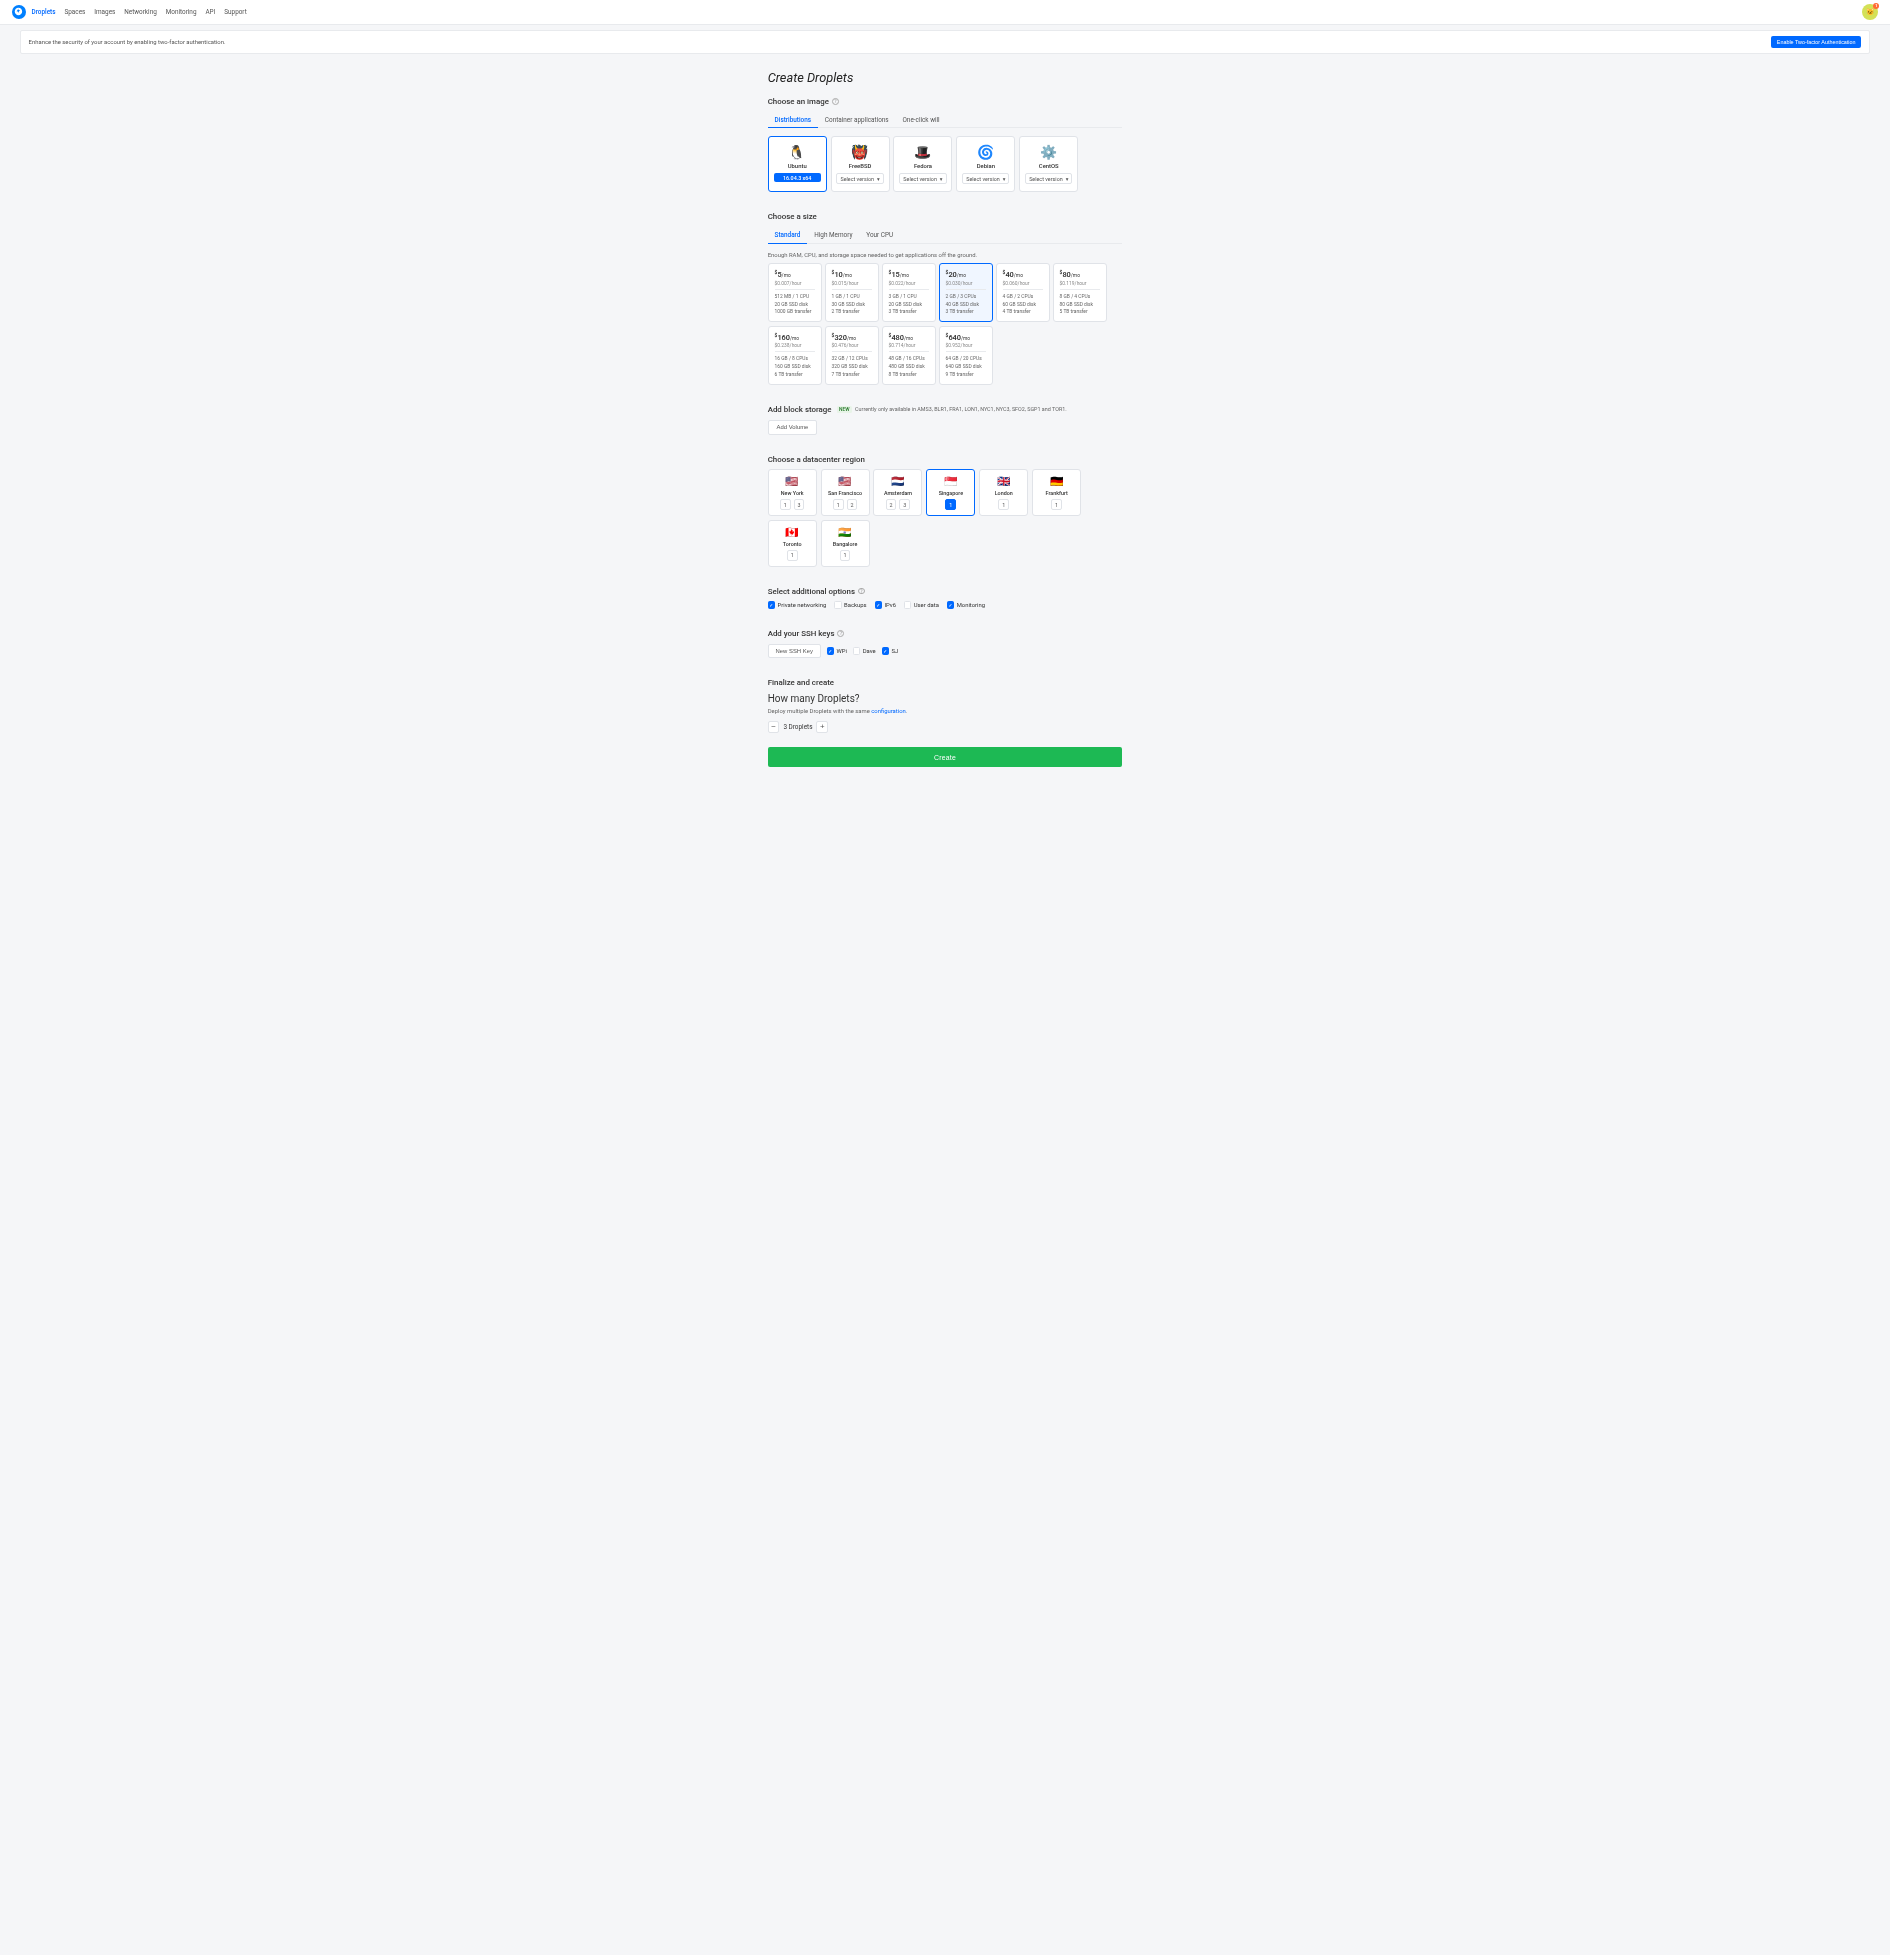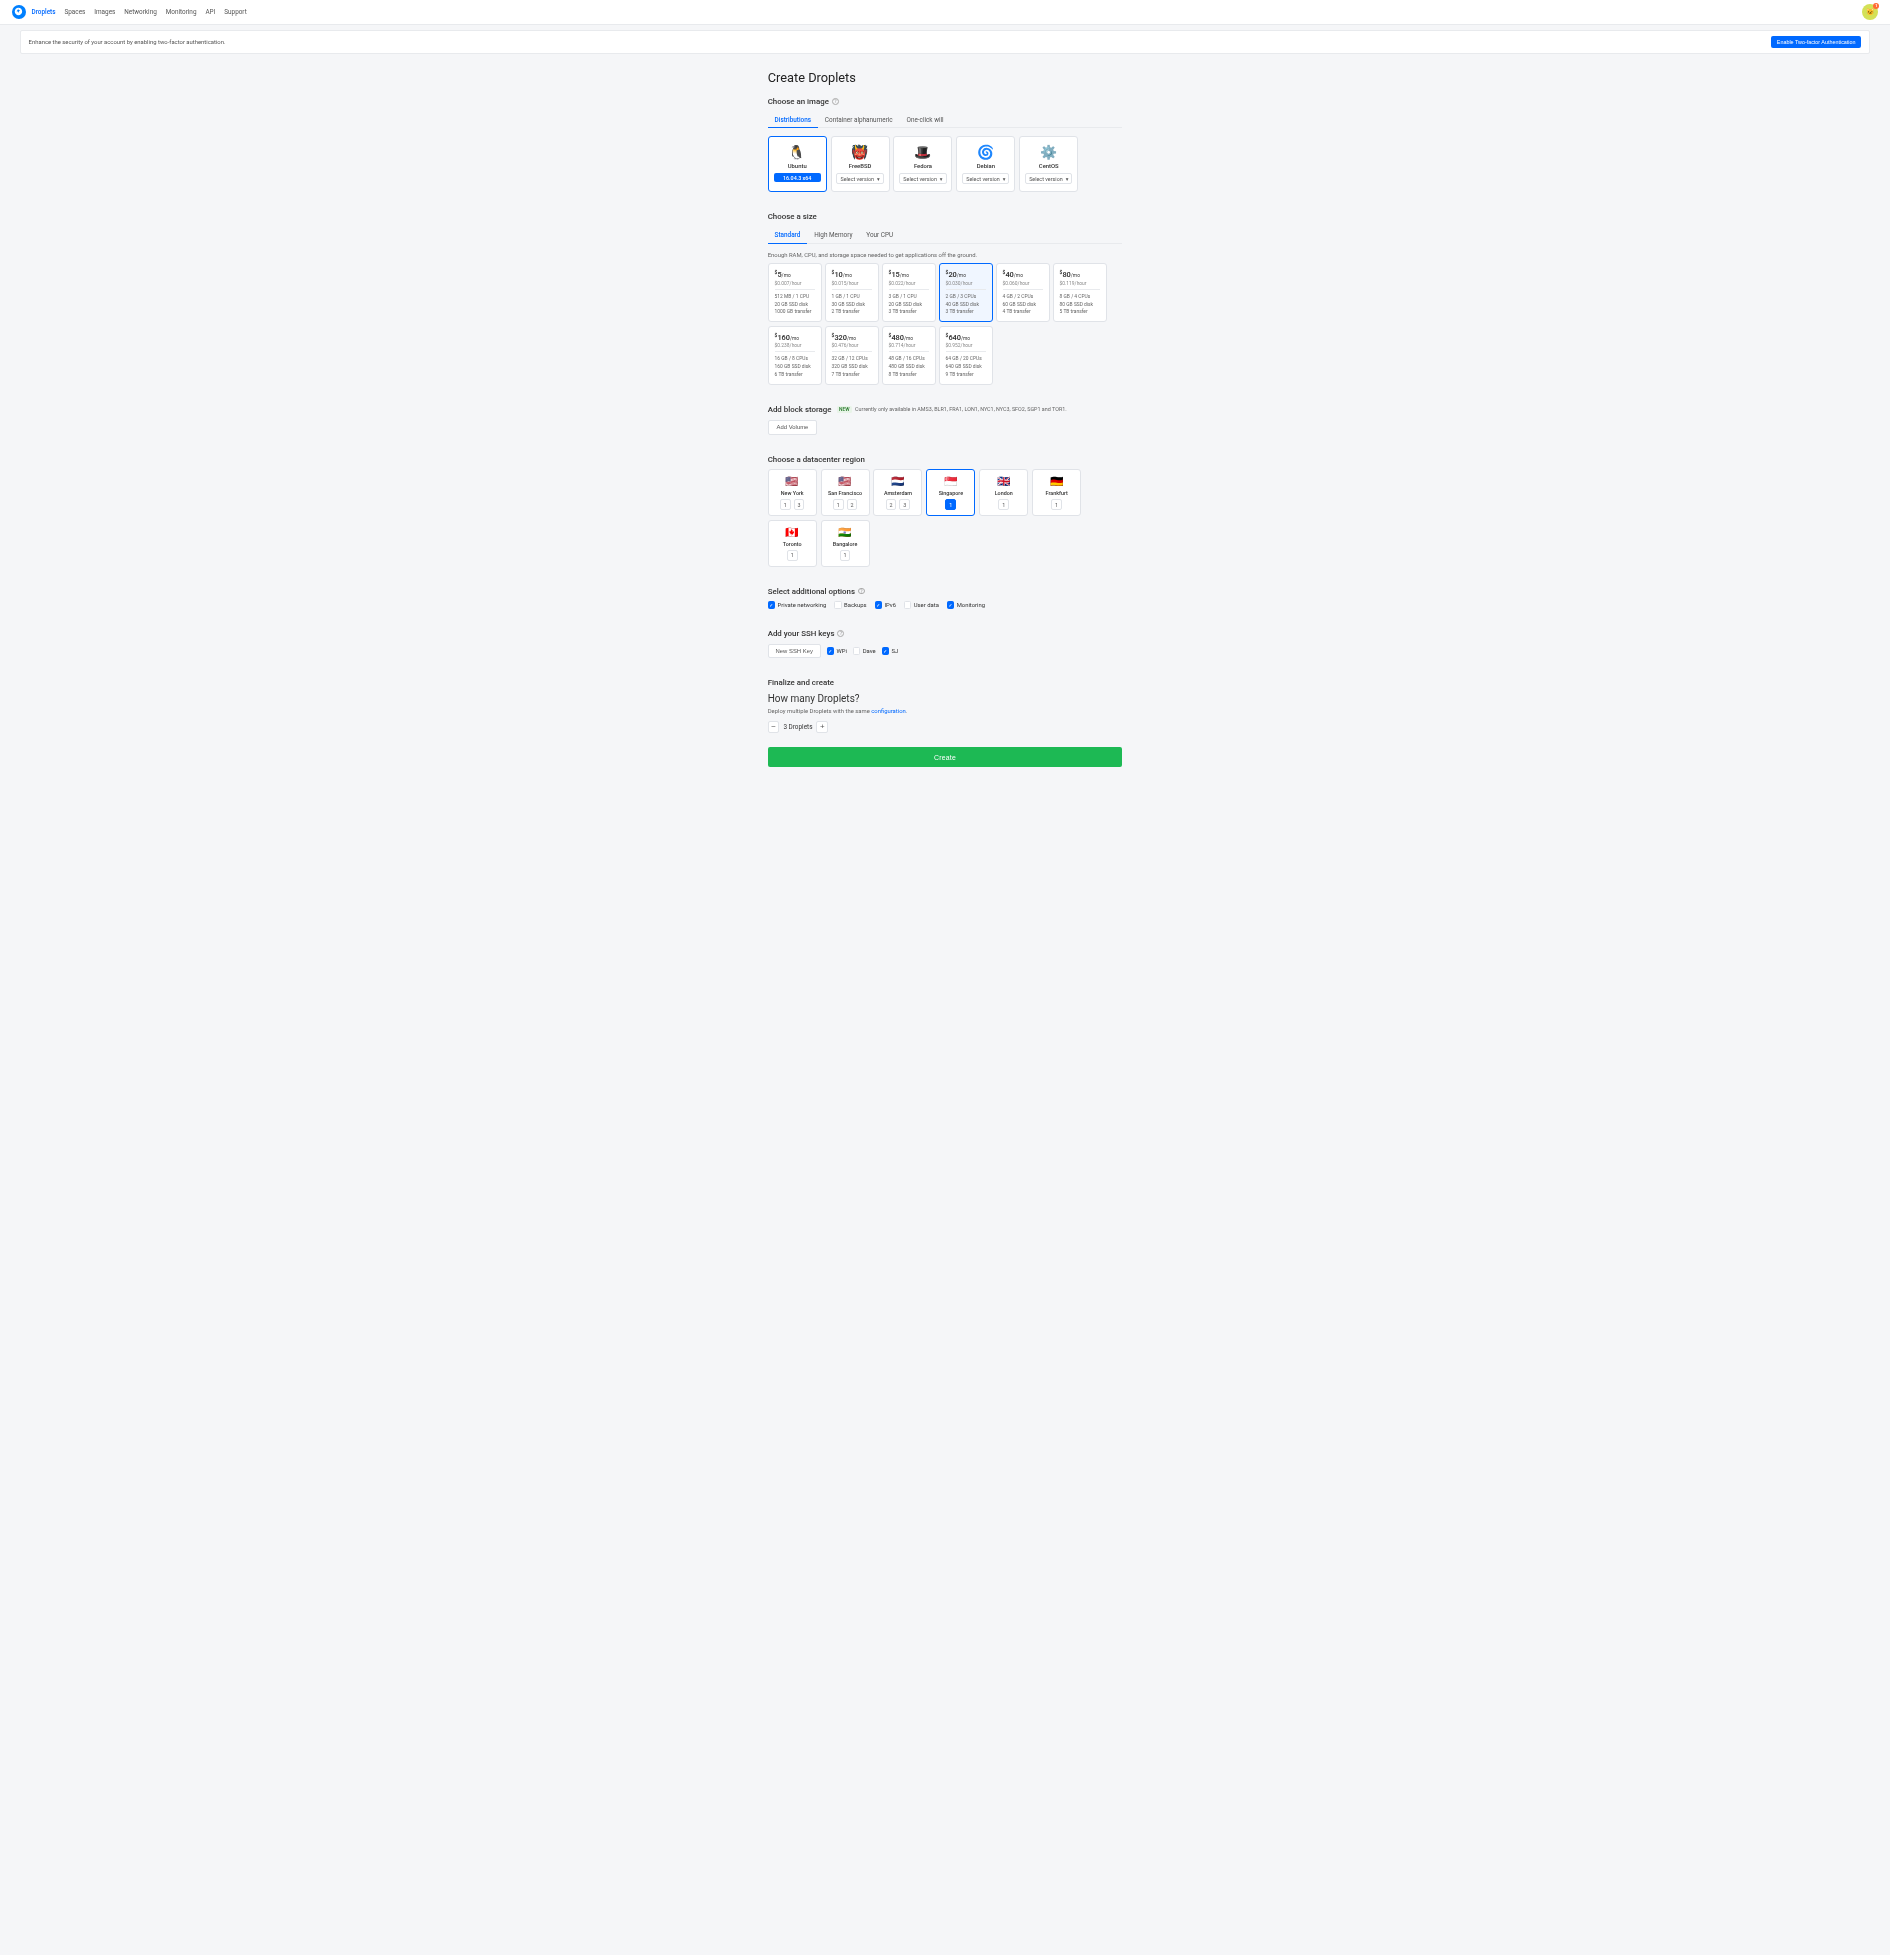--- a/index.html
+++ b/index.html
@@ -16,21 +16,21 @@
     .user-avatar { width: 15.8px; height: 15.8px; background: #d4e157; border-radius: 50%; display: flex; align-items: center; justify-content: center; font-size: 6.9px; font-weight: bold; color: #555; position: relative; cursor: pointer; }
     .user-badge { position: absolute; top: -1px; right: -1px; background: #ff6b35; border-radius: 50%; width: 5.9px; height: 5.9px; font-size: 3.9px; color: white; display: flex; align-items: center; justify-content: center; }
 
     
     .alert-banner { background: #fff; border: 0.5px solid #e8eaed; border-radius: 2px; padding: 4.9px 7.9px; margin: 5.9px 19.7px; display: flex; align-items: center; justify-content: space-between; font-size: 5.9px; color: #555; }
     .alert-banner-btn { background: #0069ff; color: white; border: none; border-radius: 2px; padding: 3px 5.9px; font-size: 5.4px; cursor: pointer; white-space: nowrap; }
 
     
     .main { padding: 9.8px 19.7px 19.7px; max-width: 394px; margin: 0 auto; }
     
-    .page-title { font-size: 12.8px; font-weight: 400; color: #222; margin-bottom: 11.8px; }
+    .page-title { font-size: 12.8px; font-weight: 400; color: #222; margin-bottom: 11.8px; font-style: italic; }
 
     .section { margin-bottom: 20px; }
     .section-title { font-size: 7.9px; font-weight: 500; color: #333; margin-bottom: 5.9px; display: flex; align-items: center; gap: 3px; }
     .help-icon { width: 6.9px; height: 6.9px; border-radius: 50%; border: 0.5px solid #aaa; color: #aaa; font-size: 4.9px; display: inline-flex; align-items: center; justify-content: center; cursor: pointer; }
 
     
     .tabs { display: flex; border-bottom: 1px solid #e8eaed; margin-bottom: 7.9px; }
     .tab { padding: 3.9px 6.9px; font-size: 6.4px; color: #555; cursor: pointer; border-bottom: 1px solid transparent; margin-bottom: -1px; text-decoration: none; }
     .tab.active { color: #0069ff; border-bottom-color: #0069ff; font-weight: 500; }
 
@@ -129,21 +129,21 @@
 <div class="main">
   <h1 class="page-title">Create Droplets</h1>
 
   <div class="section">
     <div class="section-title">
       <span>Choose an image</span>
       <span class="help-icon">?</span>
     </div>
     <div class="tabs">
       <a class="tab active">Distributions</a>
-      <a class="tab">Container alphanumeric</a>
+      <a class="tab">Container applications</a>
       <a class="tab">One-click will</a>
     </div>
     <div class="image-cards">
 
       <div class="image-card selected">
         <div class="image-icon">🐧</div>
         <div class="image-name">Ubuntu</div>
         <div class="version-selected">16.04.3 x64</div>
       </div>
 

